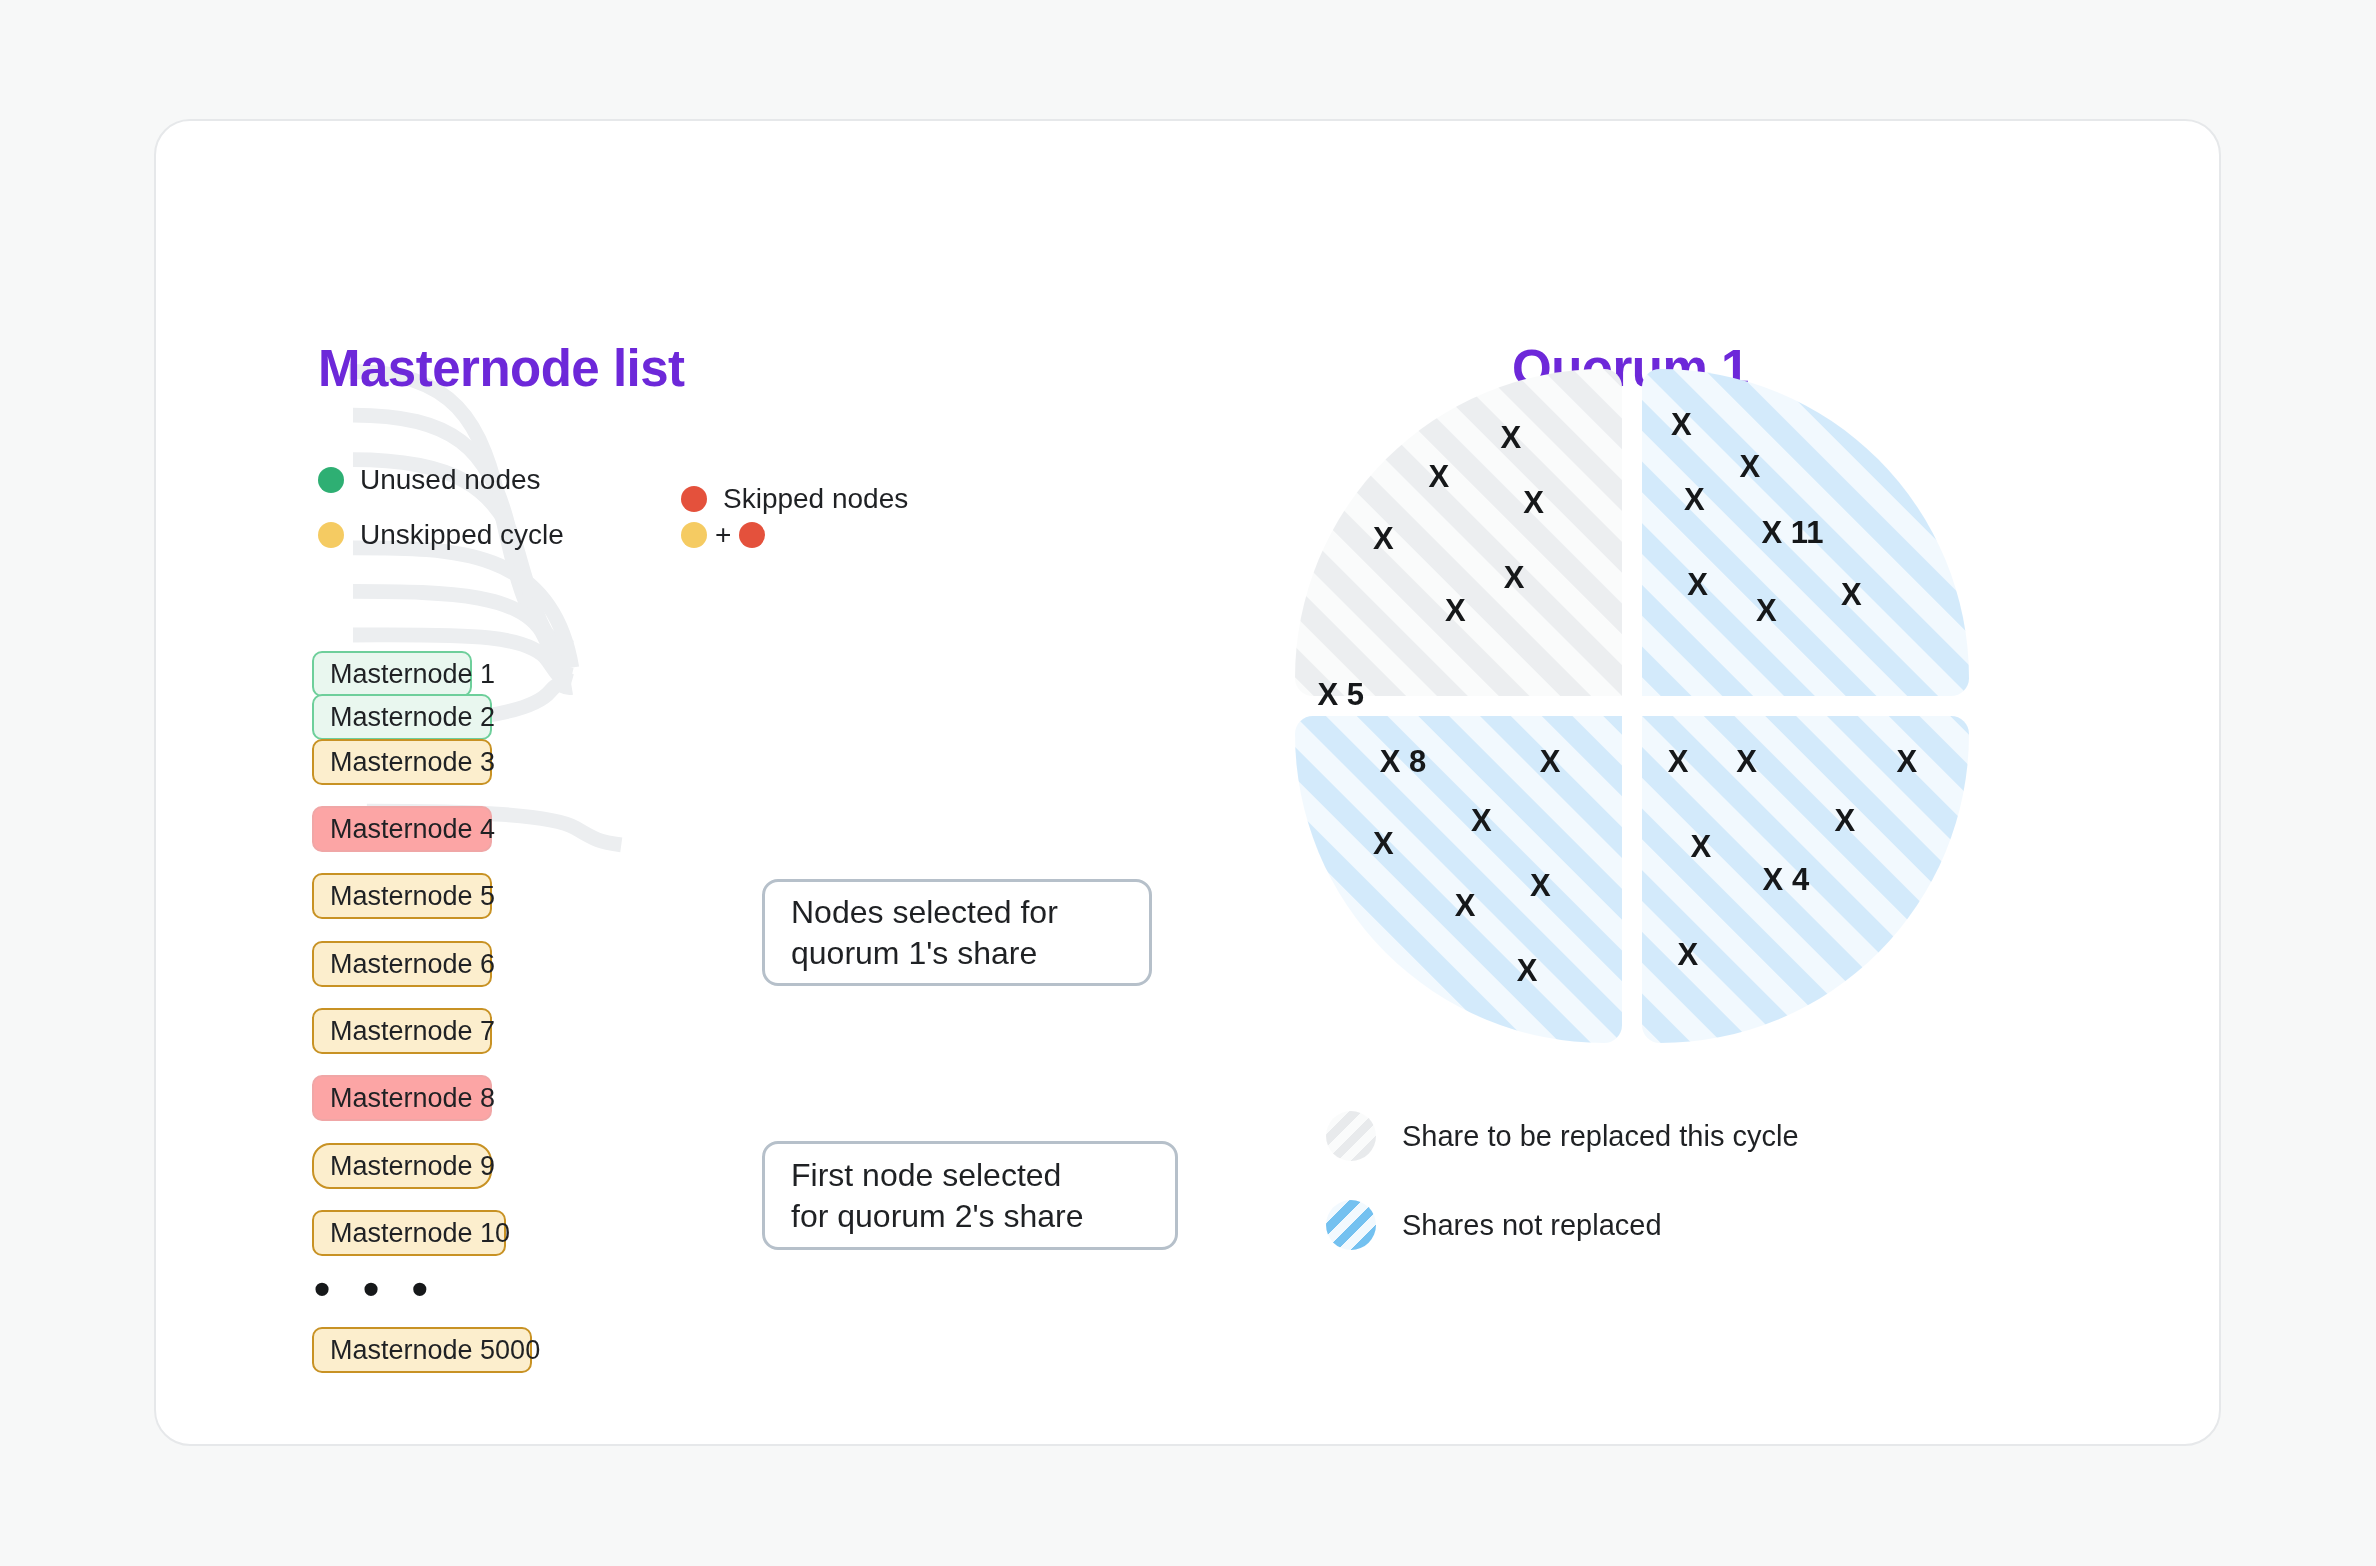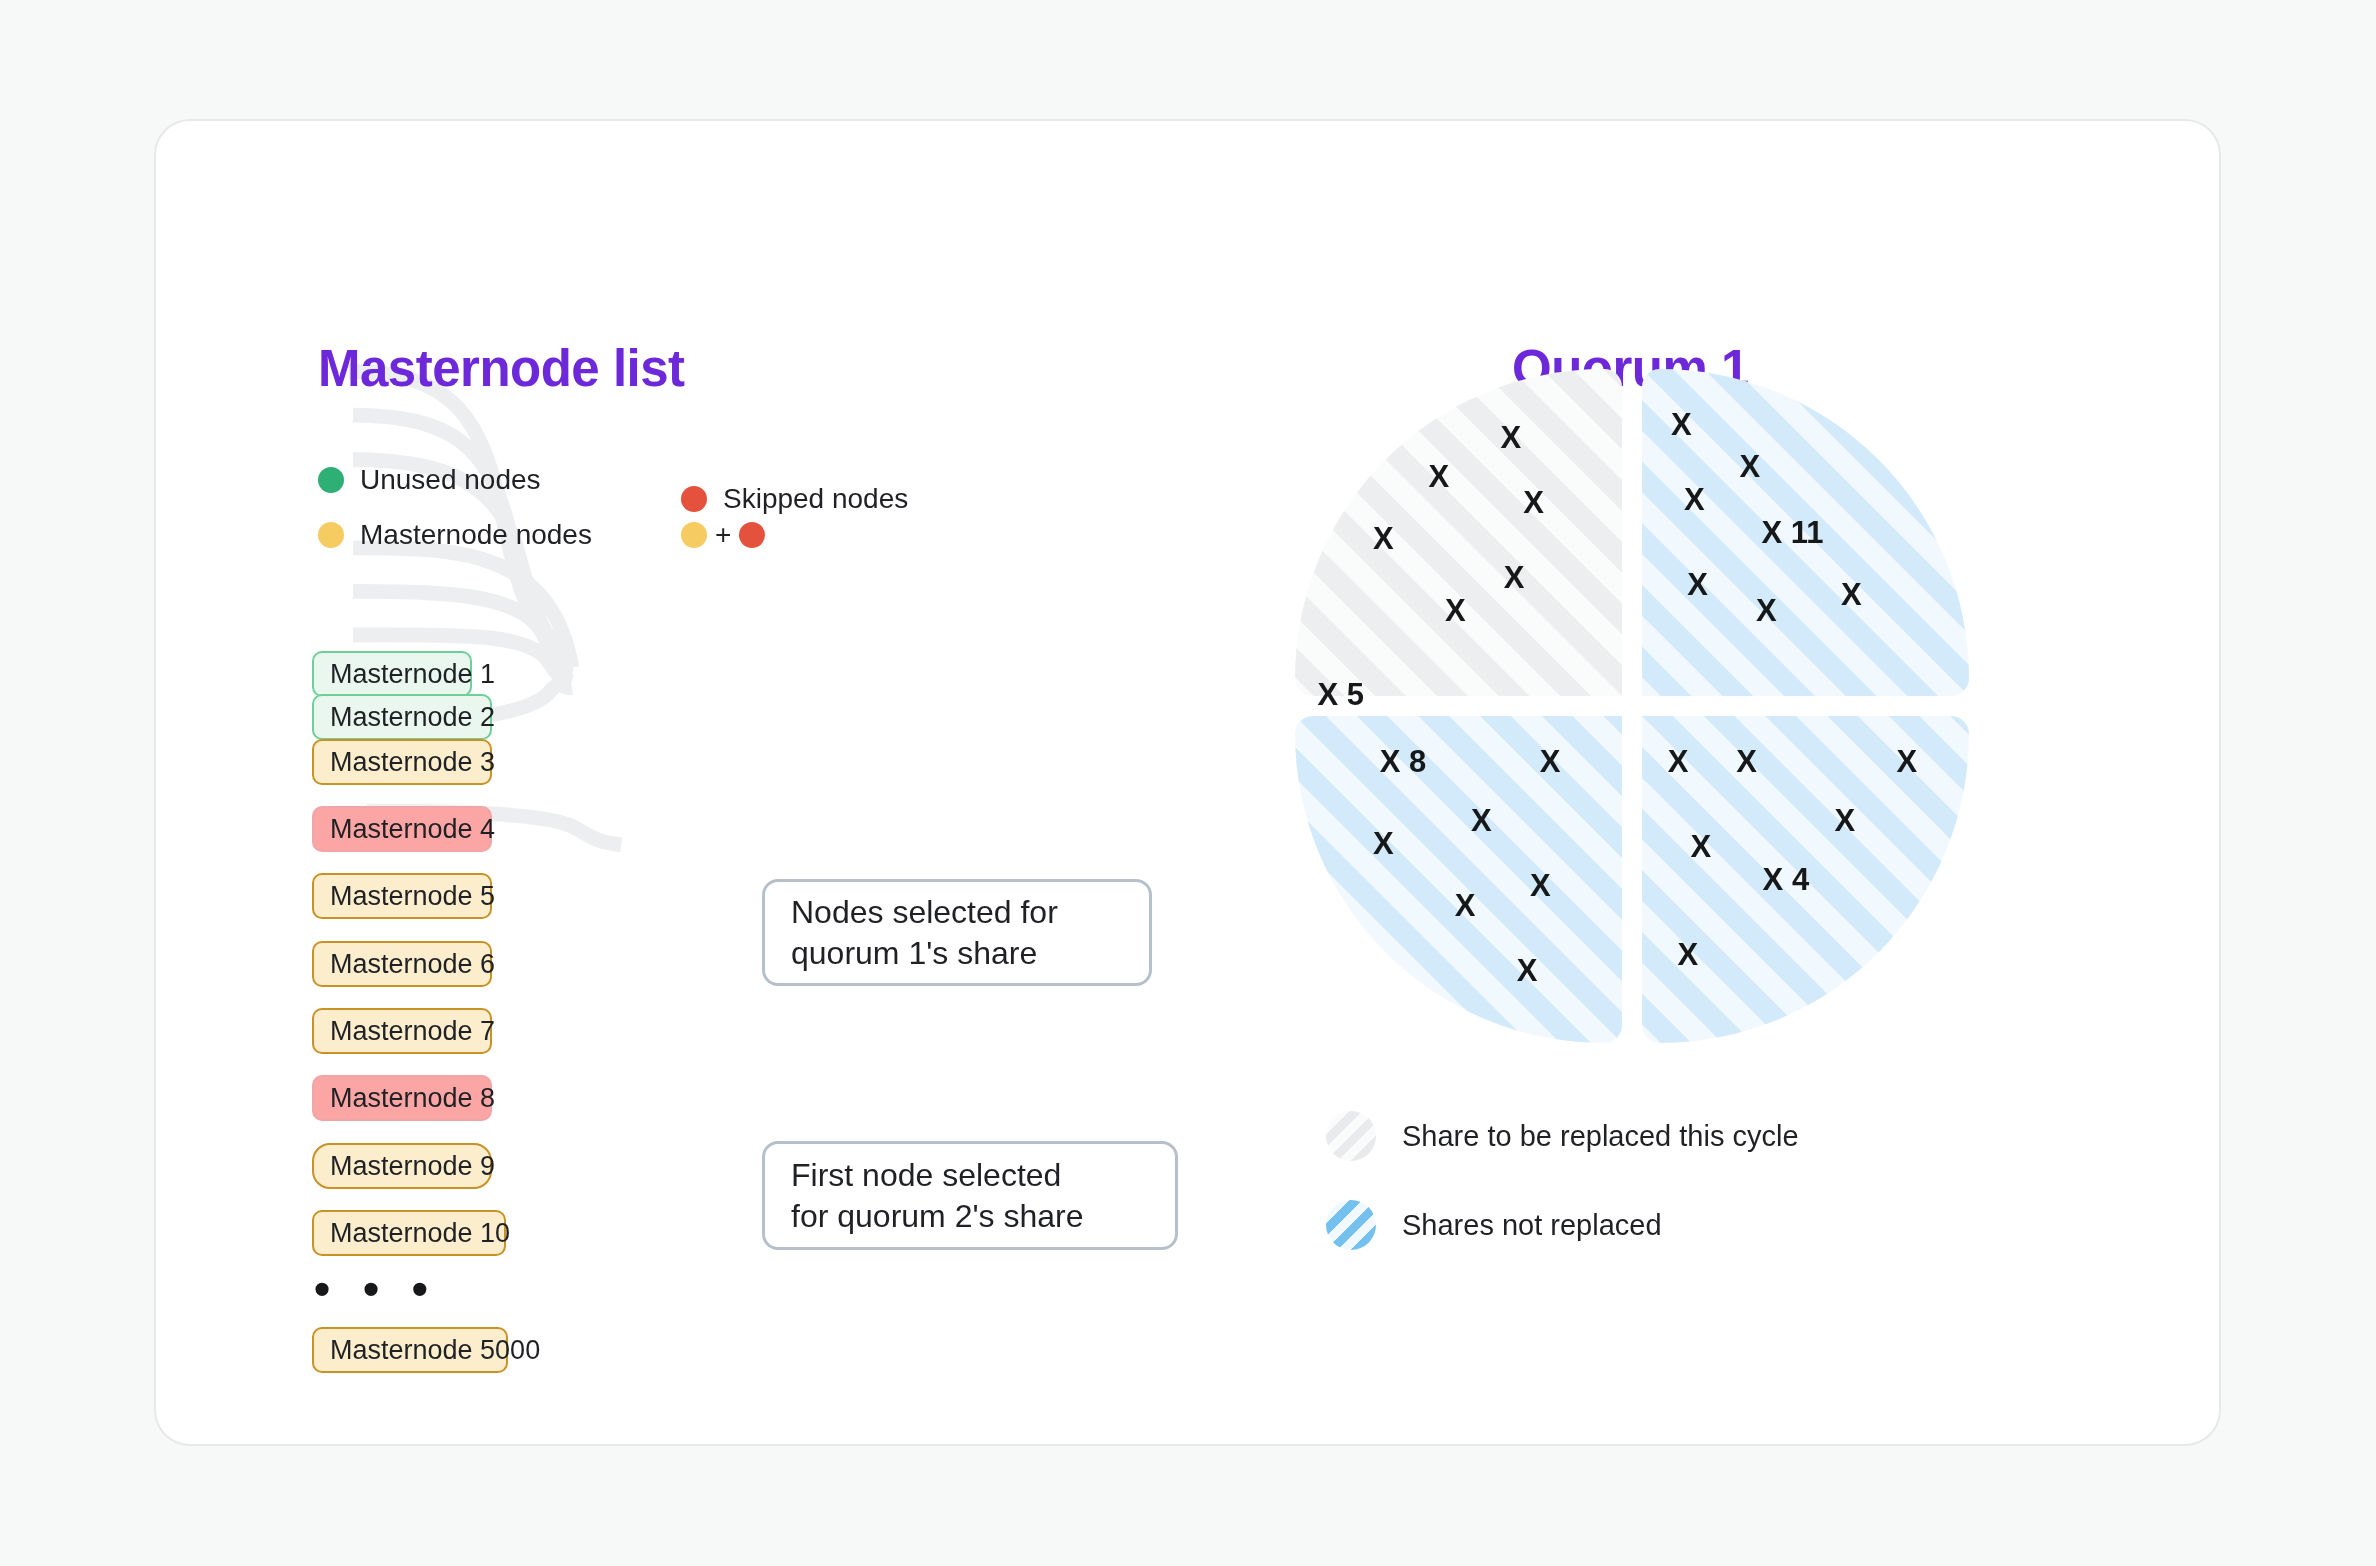--- a/index.html
+++ b/index.html
@@ -118,40 +118,40 @@
     <span class="legend-label">Unused nodes</span>
   </div>
 
   <div class="legend-row" style="left:525px;top:360px;">
     <span class="dot" style="background:#e4513c;"></span>
     <span class="legend-label">Skipped nodes</span>
   </div>
 
   <div class="legend-row" style="left:162px;top:396px;">
     <span class="dot" style="background:#f5cb62;"></span>
-    <span class="legend-label">Masternode nodes</span>
+    <span class="legend-label">Unskipped cycle</span>
   </div>
 
   <div class="legend-row" style="left:525px;top:396px;">
     <span class="dot" style="background:#f5cb62;"></span>
     <span class="plus">+</span>
     <span class="dot" style="background:#e4513c;"></span>
   </div>
 
   <div class="node green" style="left:156px;top:530px;width:160px;">Masternode 1</div>
   <div class="node green" style="left:156px;top:573px;width:180px;">Masternode 2</div>
   <div class="node amber" style="left:156px;top:618px;width:180px;">Masternode 3</div>
   <div class="node pink" style="left:156px;top:685px;width:180px;">Masternode 4</div>
   <div class="node amber" style="left:156px;top:752px;width:180px;">Masternode 5</div>
   <div class="node amber" style="left:156px;top:820px;width:180px;">Masternode 6</div>
   <div class="node amber" style="left:156px;top:887px;width:180px;">Masternode 7</div>
   <div class="node pink" style="left:156px;top:954px;width:180px;">Masternode 8</div>
   <div class="node amber" style="left:156px;top:1022px;width:180px;border-radius:18px;">Masternode 9</div>
   <div class="node amber" style="left:156px;top:1089px;width:194px;">Masternode 10</div>
-  <div class="node amber" style="left:156px;top:1206px;width:196px;">Masternode 5000</div>
+  <div class="node amber" style="left:156px;top:1206px;width:220px;">Masternode 5000</div>
 
   <div class="ellipsis" style="left:158px;top:1141px;">• • •</div>
 
   <div class="callout" style="left:606px;top:758px;width:390px;height:107px;">Nodes selected for
 quorum 1's share</div>
   <div class="callout" style="left:606px;top:1020px;width:416px;height:109px;">First node selected
 for quorum 2's share</div>
 
   <div id="right-title" class="panel-title">Quorum 1</div>
 

